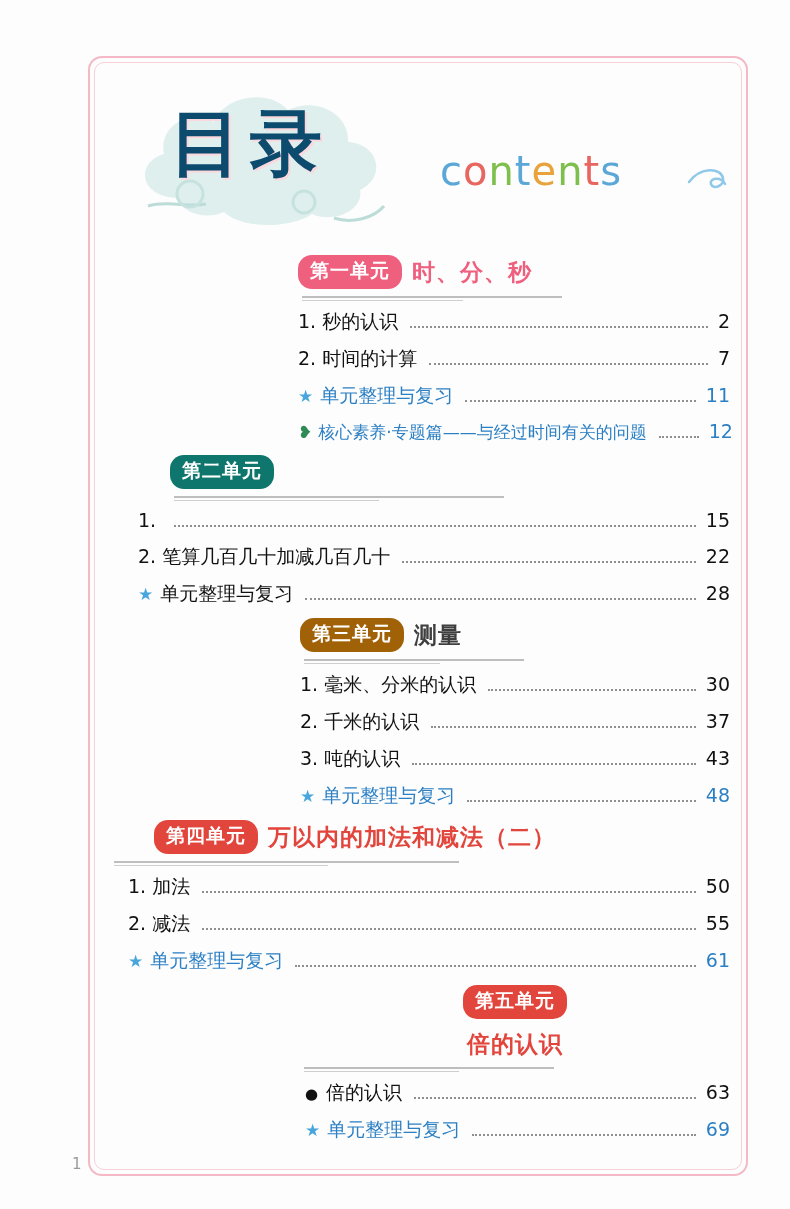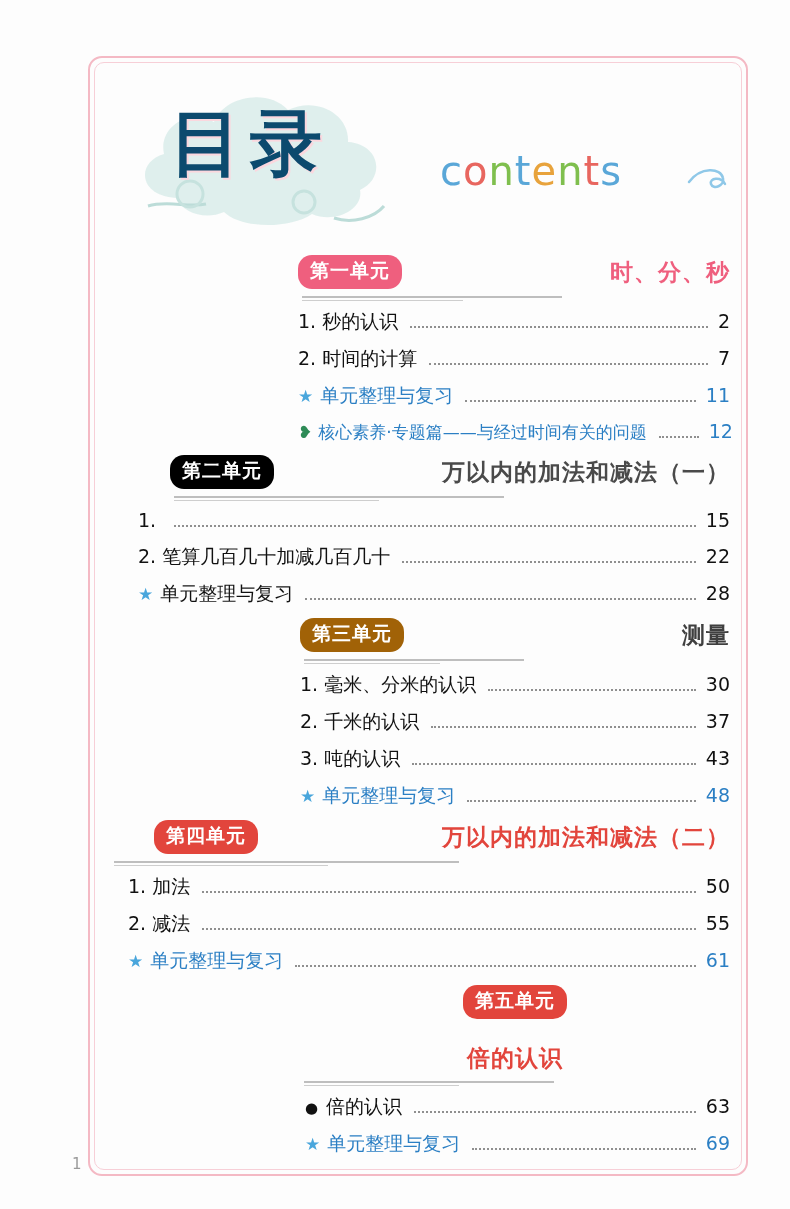--- a/index.html
+++ b/index.html
@@ -92,23 +92,22 @@
     position: absolute;
     left: 577px;
     top: 92px;
   }
 
   
   .unit { margin-bottom: 6px; position: relative; }
   .unit-head {
     display: flex;
     align-items: center;
-    gap: 24px;
+    gap: 10px;
     position: relative;
-    justify-content: space-between;
   }
   .badge {
     color: #fff;
     font-family: "DejaVu Sans", sans-serif;
     font-weight: bold;
     font-size: 19px;
     padding: 3px 12px 5px 12px;
     border-radius: 14px;
     letter-spacing: 1px;
     white-space: nowrap;
@@ -247,22 +246,21 @@
             <div class="item small">
               <span class="drop">❥</span>
               <span class="label blue">核心素养·专题篇——与经过时间有关的问题</span>
               <span class="dots"></span>
               <span class="page-no blue">12</span>
             </div>
           </div>
         </div>
         <div class="unit">
           <div class="unit-head" style="margin-left: 60px;">
-            <span class="badge" style="background: #000000;">第二单元</span>
-            <span class="unit-title" style="color: rgb(74, 74, 74);">万以内的加法和减法（一）</span>
+            <span class="badge" style="background: #0f766e;">第二单元</span>
             <span class="rule" style="width: 330px;"></span>
           </div>
           <div class="items" style="margin-left: 28px;">
             <div class="item">
               <span class="num dark">1.</span>
               <span class="dots"></span>
               <span class="page-no dark">15</span>
             </div>
             <div class="item">
               <span class="num dark">2.</span>

